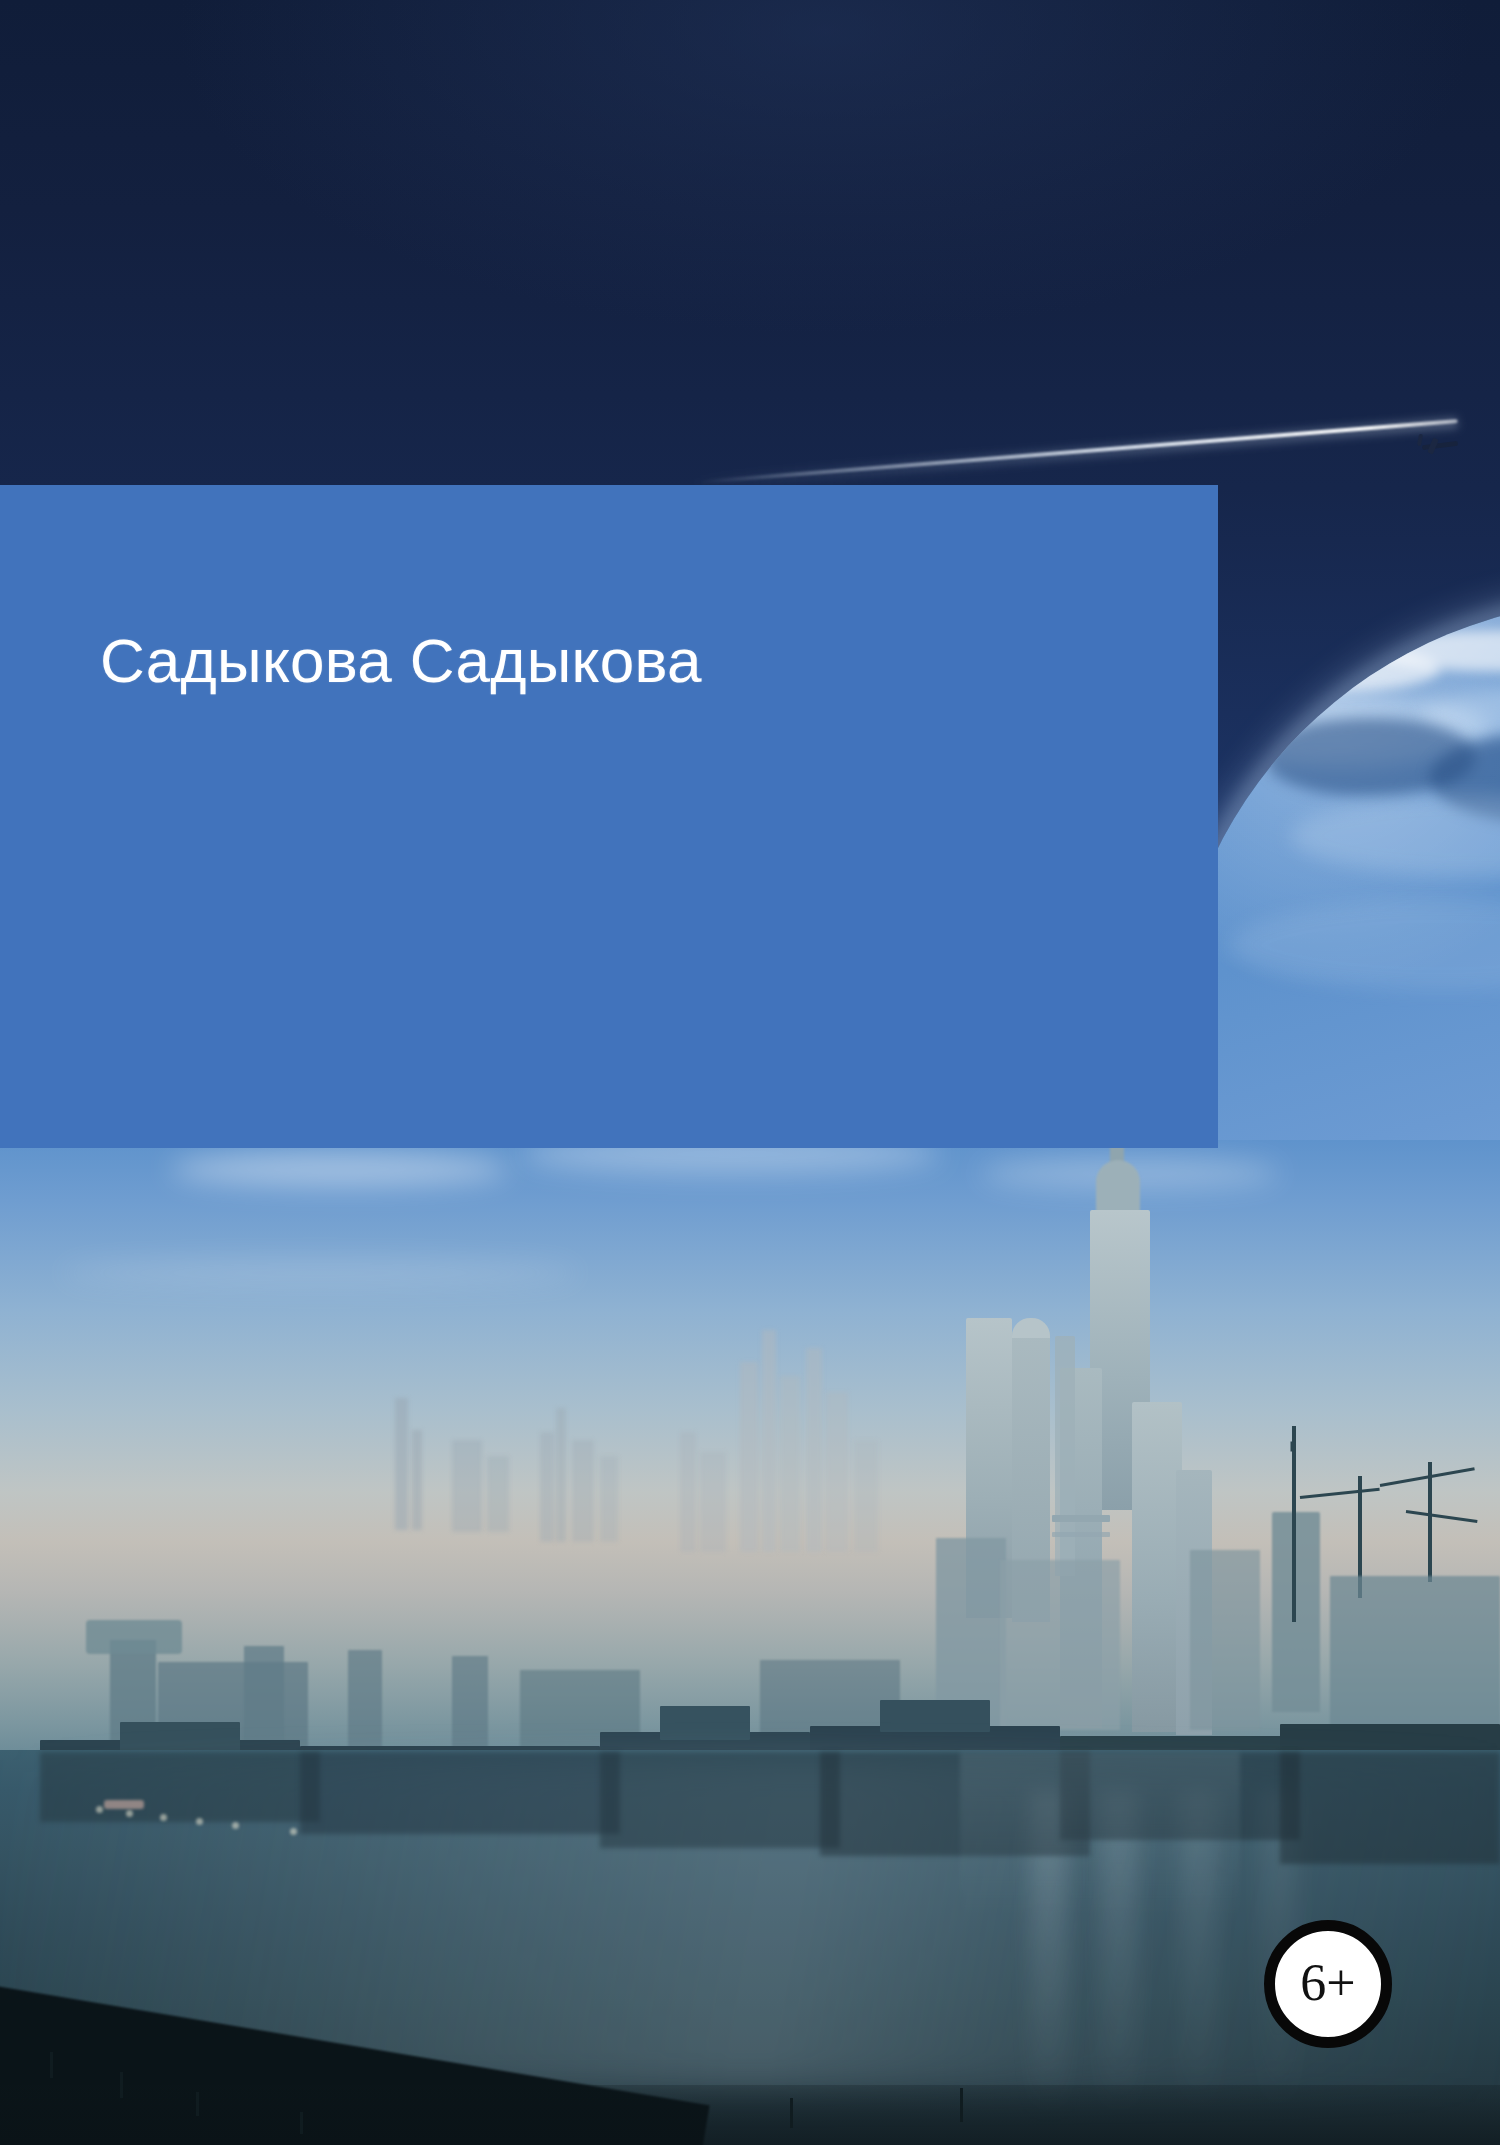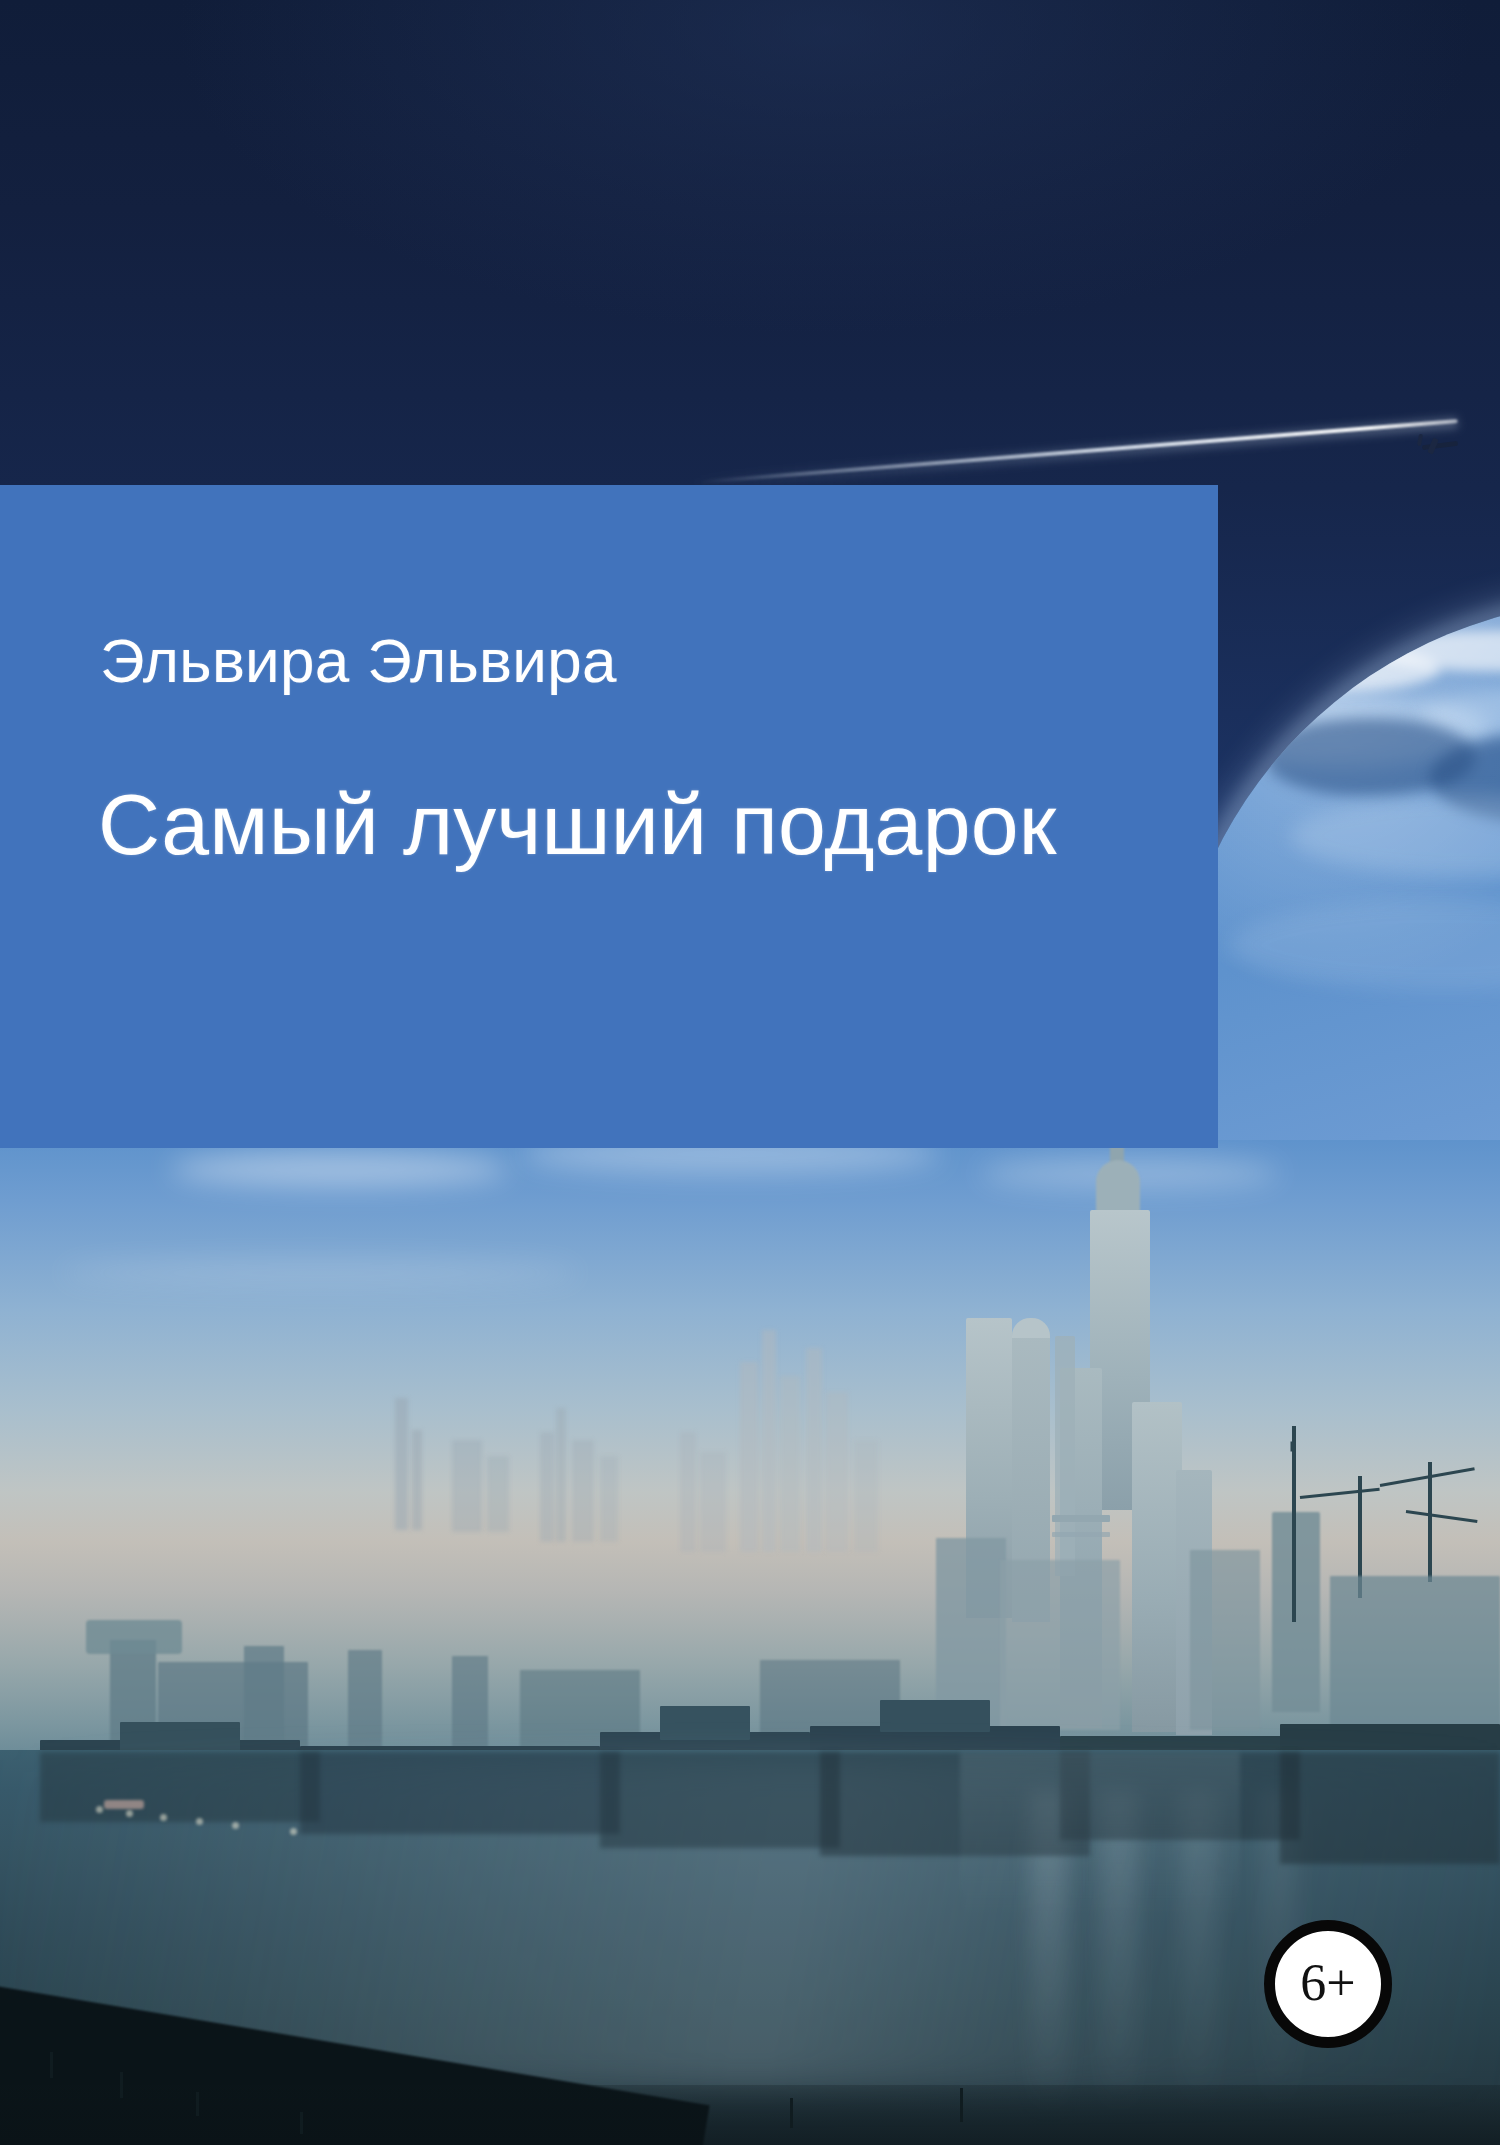--- a/index.html
+++ b/index.html
@@ -362,20 +362,19 @@
   <div class="bank"></div>
   <div class="bank2"></div>
   <div class="bank-post" style="left:50px;  top:2052px; height:26px;"></div>
   <div class="bank-post" style="left:120px; top:2072px; height:26px;"></div>
   <div class="bank-post" style="left:196px; top:2092px; height:24px;"></div>
   <div class="bank-post" style="left:300px; top:2112px; height:22px;"></div>
   <div class="bank-post" style="left:790px; top:2098px; height:30px;"></div>
   <div class="bank-post" style="left:960px; top:2088px; height:34px;"></div>
 
   <div class="panel"></div>
-  <div class="author">Эльвира Эльвира</div>
-  <div class="title">Самый лучший подарок</div>
+  <div class="author">Садыкова Садыкова</div>
 
   <div class="age-badge">
     <span>6+</span>
   </div>
 
 </div>
 
 </body></html>

